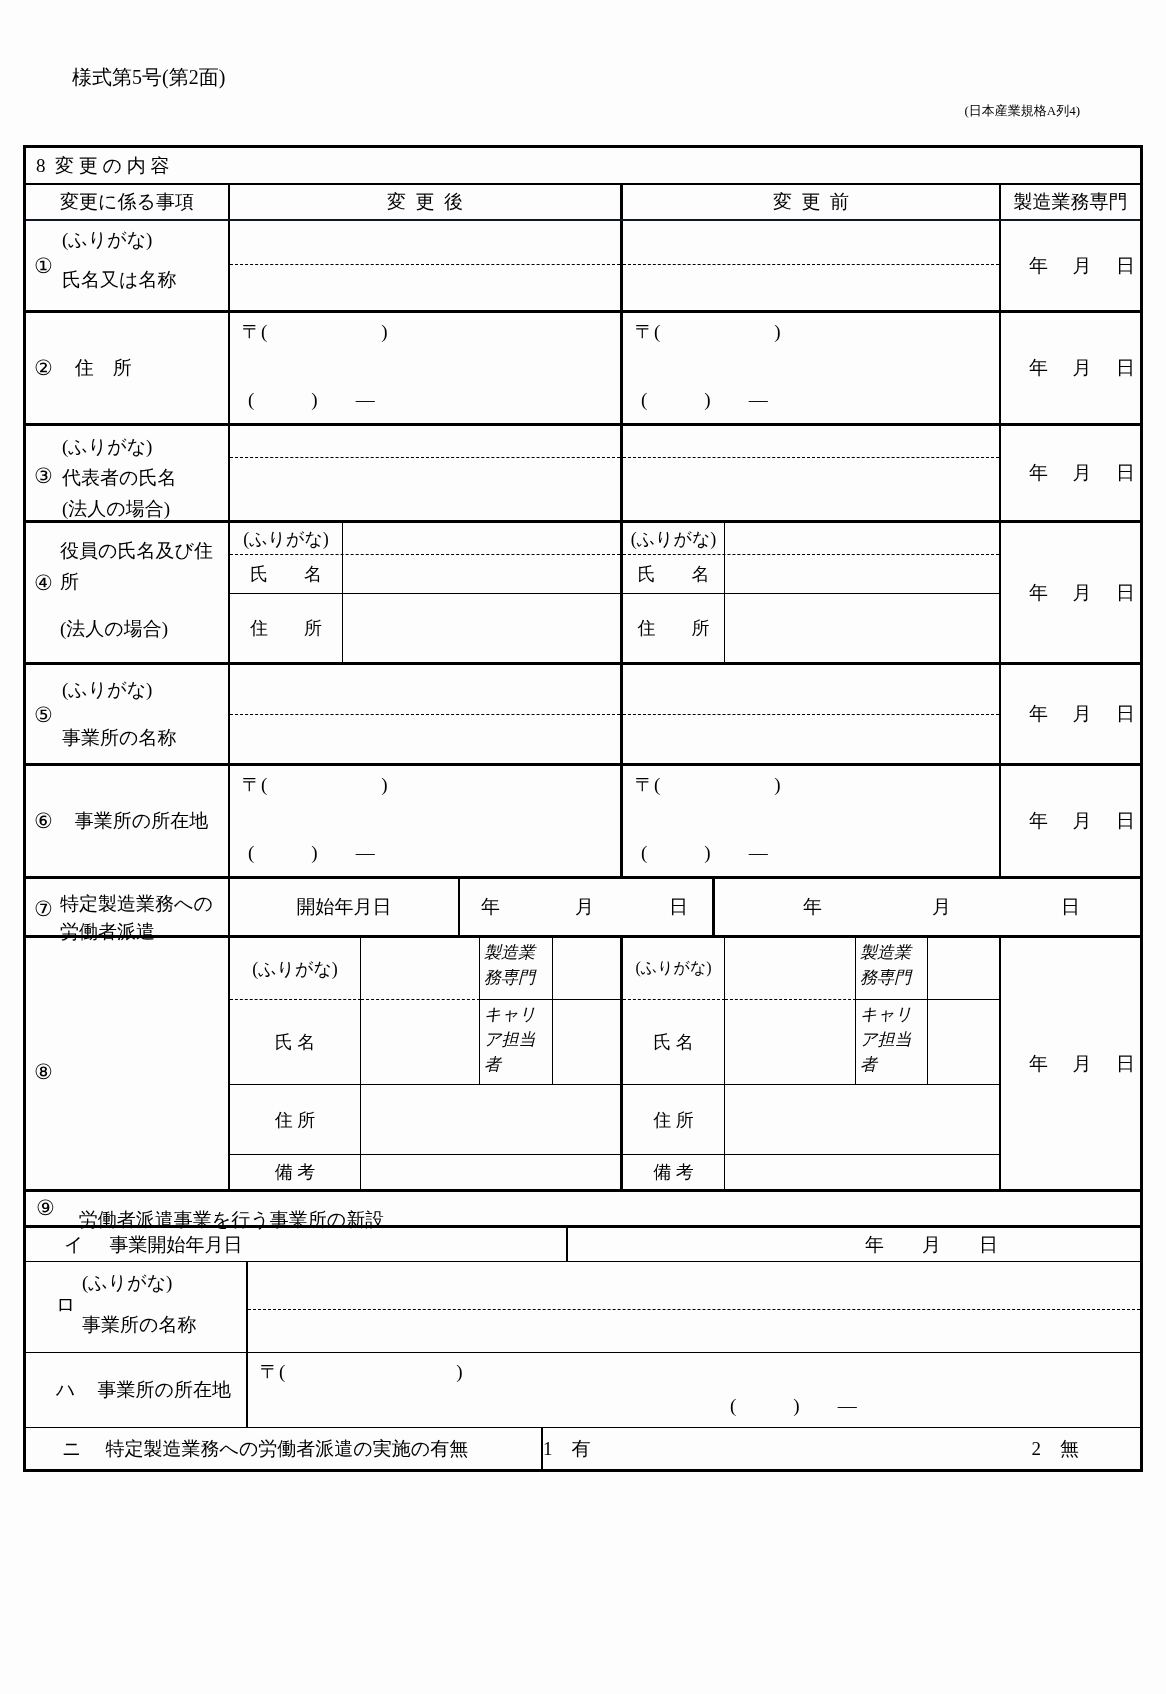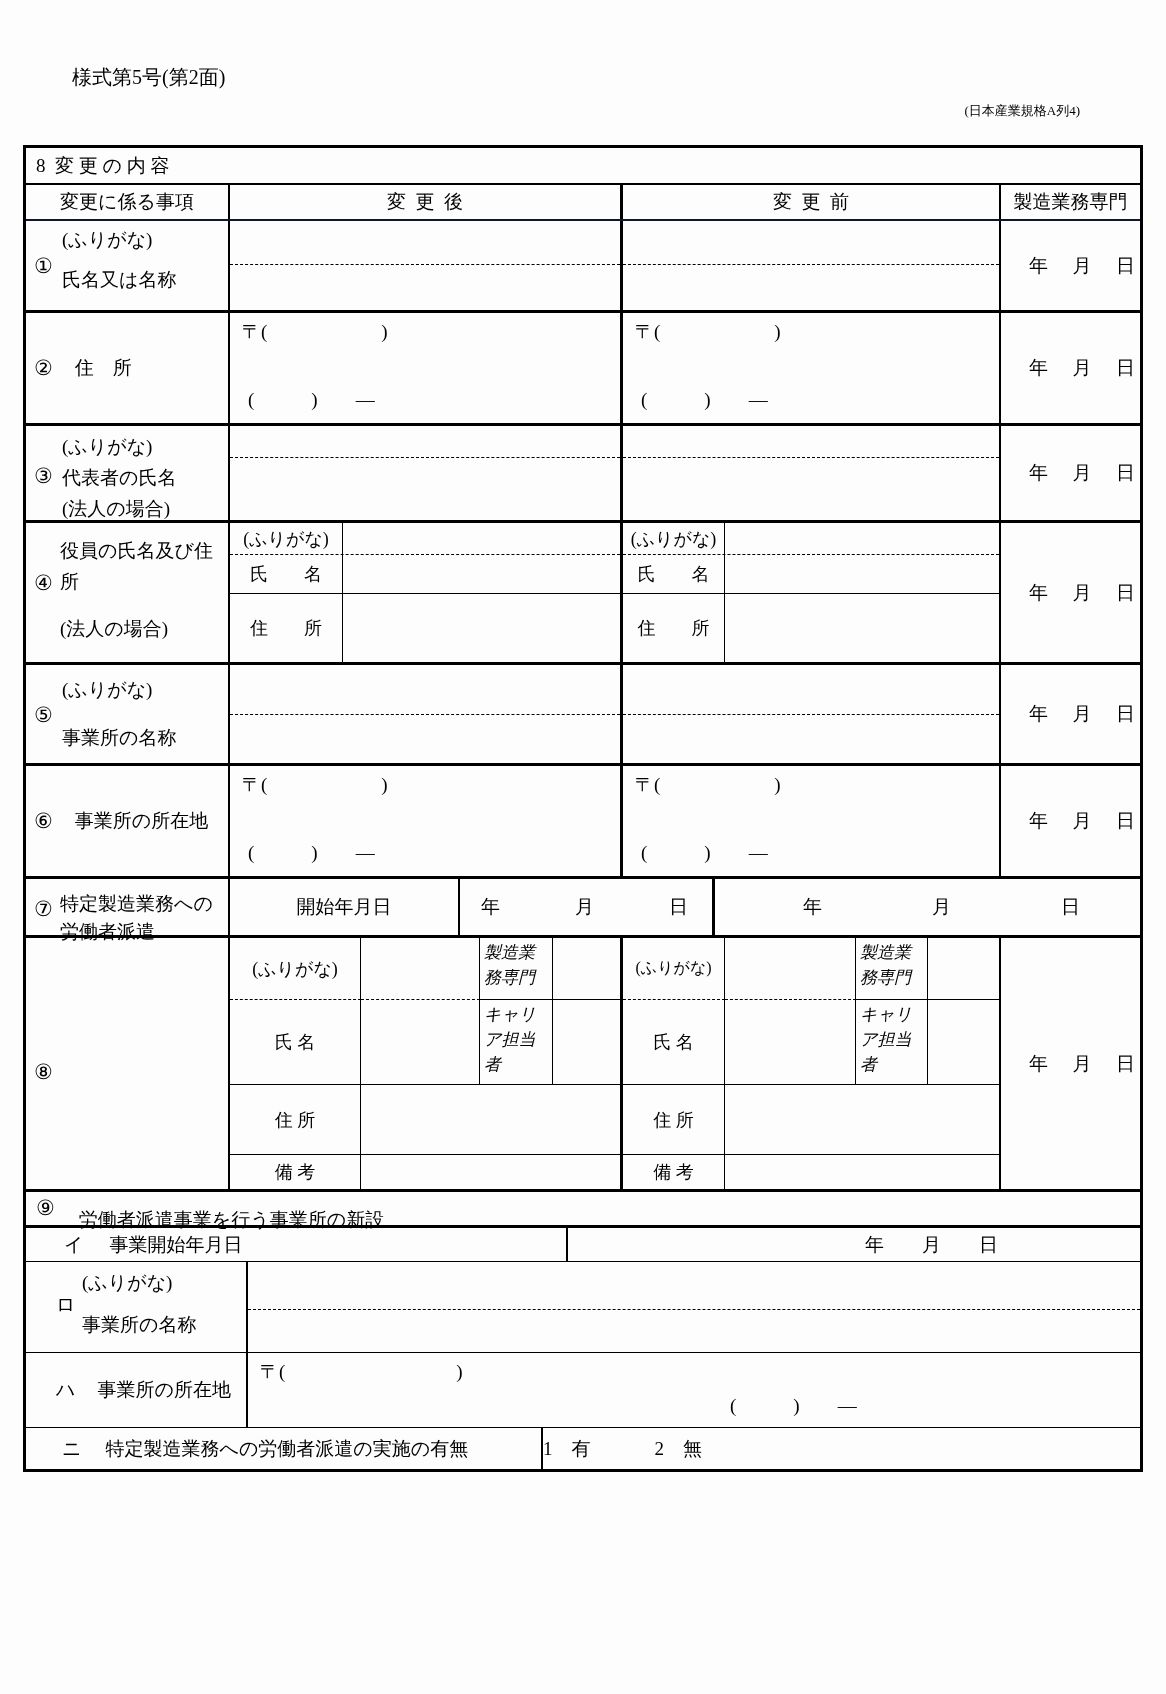--- a/index.html
+++ b/index.html
@@ -71,21 +71,21 @@
   
   .ri-l{width:542px;border-right:2px solid #000;display:flex;align-items:center;padding-left:38px;gap:26px;box-sizing:border-box;}
   .ri-r{width:572px;display:flex;align-items:center;box-sizing:border-box;}
   .ymd-ri{display:flex;justify-content:space-between;width:133px;margin-left:297px;}
   .rro-l{width:222px;border-right:2px solid #000;box-sizing:border-box;position:relative;}
   .rro-r{flex:1;position:relative;}
   .rha-l{width:222px;border-right:2px solid #000;box-sizing:border-box;display:flex;align-items:center;padding-left:30px;gap:22px;}
   .rha-r{flex:1;position:relative;}
   .rha-phone{position:absolute;bottom:8px;left:482px;}
   .rni-l{width:517px;border-right:2px solid #000;box-sizing:border-box;display:flex;align-items:center;padding-left:36px;gap:24px;}
-  .rni-r{width:536px;display:flex;align-items:center;justify-content:flex-start;gap:64px;box-sizing:border-box;}
+  .rni-r{width:536px;display:flex;align-items:center;justify-content:space-between;gap:88px;box-sizing:border-box;}
 </style>
 </head>
 <body>
 
 <div class="page">
 
   <div class="form-code pre">様式第5号(第2面)</div>
   <div class="paper-note pre">(日本産業規格A列4)</div>
 
   <div class="tbl">

